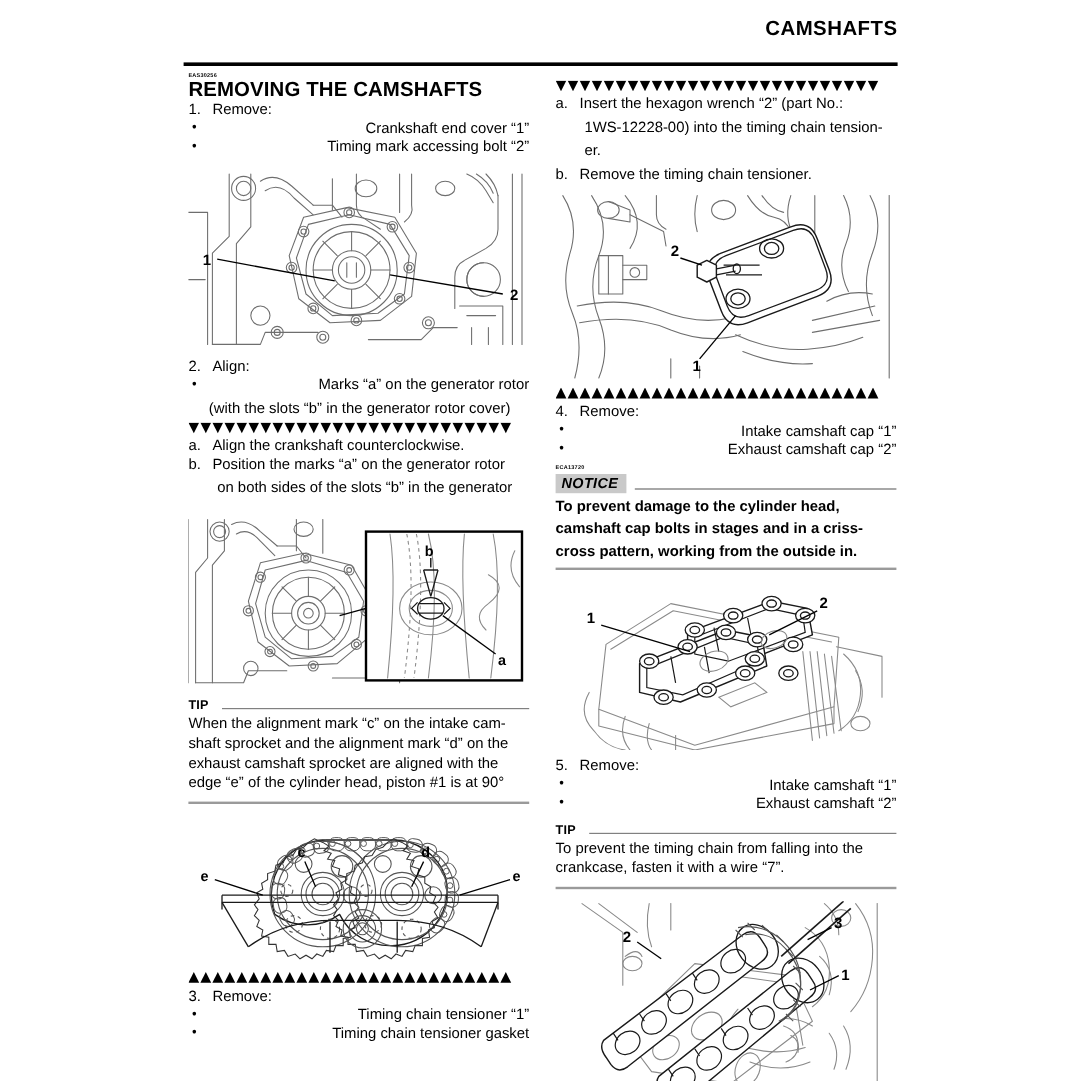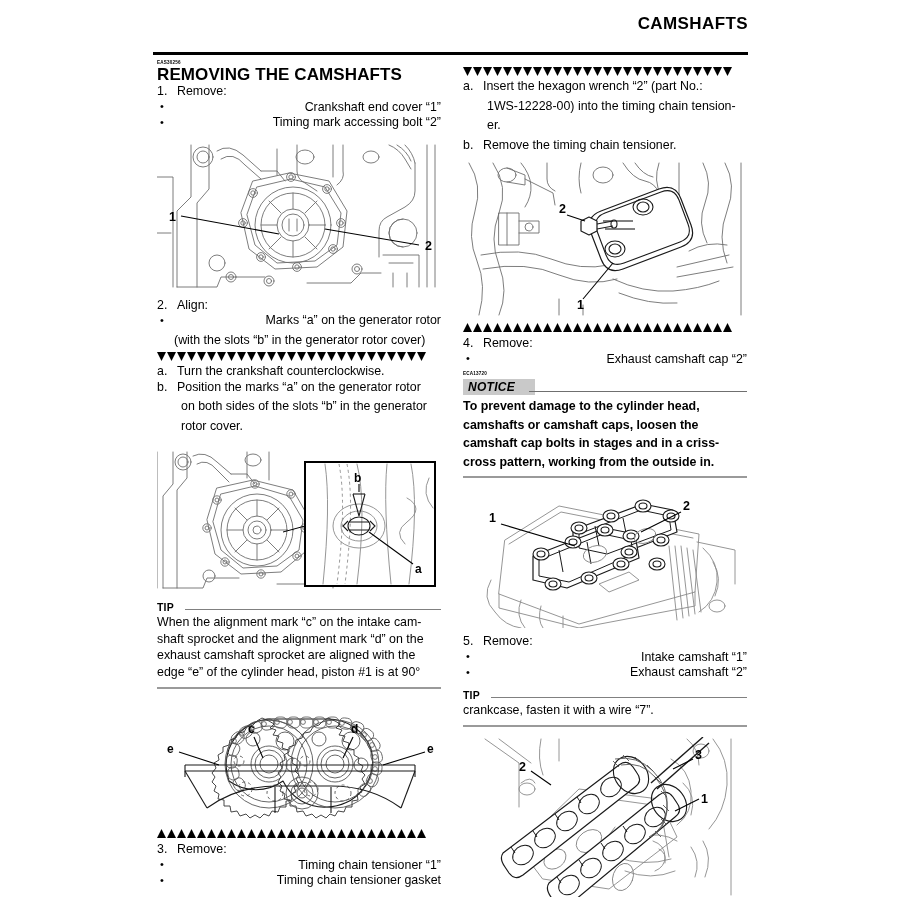--- a/index.html
+++ b/index.html
@@ -158,21 +158,21 @@
     position: relative;
     height: 17px;
     margin-top: 1px;
   }
   .notice-label {
     display: inline-block;
     background: #c9c9c9;
     font-size: 12px;
     font-weight: bold;
     font-style: italic;
-    padding: 1px 20px 1px 5px;
+    padding: 1px 7px 1px 5px;
     letter-spacing: 0.3px;
     position: absolute;
     left: 0;
     top: 0;
   }
   .notice-rule {
     position: absolute;
     left: 66px;
     right: 0;
     top: 12px;
@@ -342,29 +342,28 @@
             <polygon points="230,0 239,0 234.5,9"></polygon>
           <polygon points="240,0 249,0 244.5,9"></polygon>
             <polygon points="250,0 259,0 254.5,9"></polygon>
             <polygon points="260,0 269,0 264.5,9"></polygon>
         </g>
       </svg>
     </div>
 
     <div class="step">
       <span class="step-num">a.</span>
-      <span class="step-body">Turn the crankshaft counterclockwise.</span>
+      <span class="step-body">Align the crankshaft counterclockwise.</span>
     </div>
 
     <div class="step">
       <span class="step-num">b.</span>
       <span class="step-body">Position the marks “a” on the generator rotor</span>
     </div>
     <div class="plain indent-cont">on both sides of the slots “b” in the generator</div>
-    <div class="plain indent-cont">rotor cover.</div>
 
     <div class="gap-m"></div>
     <div class="figure">
       <svg width="284" height="145" viewBox="0 0 284 145" xmlns="http://www.w3.org/2000/svg">
         <g fill="none" stroke="#6e6e6e" stroke-width="0.9" stroke-linecap="round" stroke-linejoin="round">
 
           <path d="M0 4 L0 140"></path>
           <path d="M16 4 L16 36 L6 48 L6 140"></path>
           <path d="M30 4 L30 30 L20 42 L20 140"></path>
           <path d="M36 8 q12 -6 24 6 l14 12"></path>
@@ -770,29 +769,29 @@
             <polygon points="254.5,0 259,9 250,9"></polygon>
             <polygon points="264.5,0 269,9 260,9"></polygon>
         </g>
       </svg>
     </div>
 
     <div class="step">
       <span class="step-num">4.</span>
       <span class="step-body">Remove:</span>
     </div>
+    <div class="bullet">Intake camshaft cap “1”</div>
     <div class="bullet">Exhaust camshaft cap “2”</div>
 
     <div class="ref-code" style="margin-top:4px">ECA13720</div>
     <div class="notice-head">
       <span class="notice-label">NOTICE</span>
       <span class="notice-rule"></span>
     </div>
     <div class="notice-body">To prevent damage to the cylinder head,</div>
-    <div class="notice-body">camshafts or camshaft caps, loosen the</div>
     <div class="notice-body">camshaft cap bolts in stages and in a criss-</div>
     <div class="notice-body">cross pattern, working from the outside in.</div>
     <div class="notice-bottom-rule"></div>
 
     <div class="gap-m"></div>
     <div class="figure">
       <svg width="284" height="140" viewBox="0 0 284 140" xmlns="http://www.w3.org/2000/svg">
         <g fill="none" stroke="#8a8a8a" stroke-width="0.9" stroke-linecap="round" stroke-linejoin="round">
 
           <path d="M42 52 L96 18 L236 46 L232 104 L116 136 L36 106 Z"></path>
@@ -876,20 +875,21 @@
       <span class="step-num">5.</span>
       <span class="step-body">Remove:</span>
     </div>
     <div class="bullet">Intake camshaft “1”</div>
     <div class="bullet">Exhaust camshaft “2”</div>
 
     <div class="tip-head">
       <span class="tip-label">TIP</span>
       <span class="tip-rule"></span>
     </div>
+    <div class="tip-body">To prevent the timing chain from falling into the</div>
     <div class="tip-body">crankcase, fasten it with a wire “7”.</div>
     <div class="tip-bottom-rule"></div>
 
     <div class="gap-m"></div>
     <div class="figure">
       <svg width="284" height="160" viewBox="0 0 284 160" xmlns="http://www.w3.org/2000/svg">
         <g fill="none" stroke="#8a8a8a" stroke-width="0.9" stroke-linecap="round" stroke-linejoin="round">
 
           <path d="M22 2 L56 26 L56 70"></path>
           <path d="M36 2 L68 26"></path>

